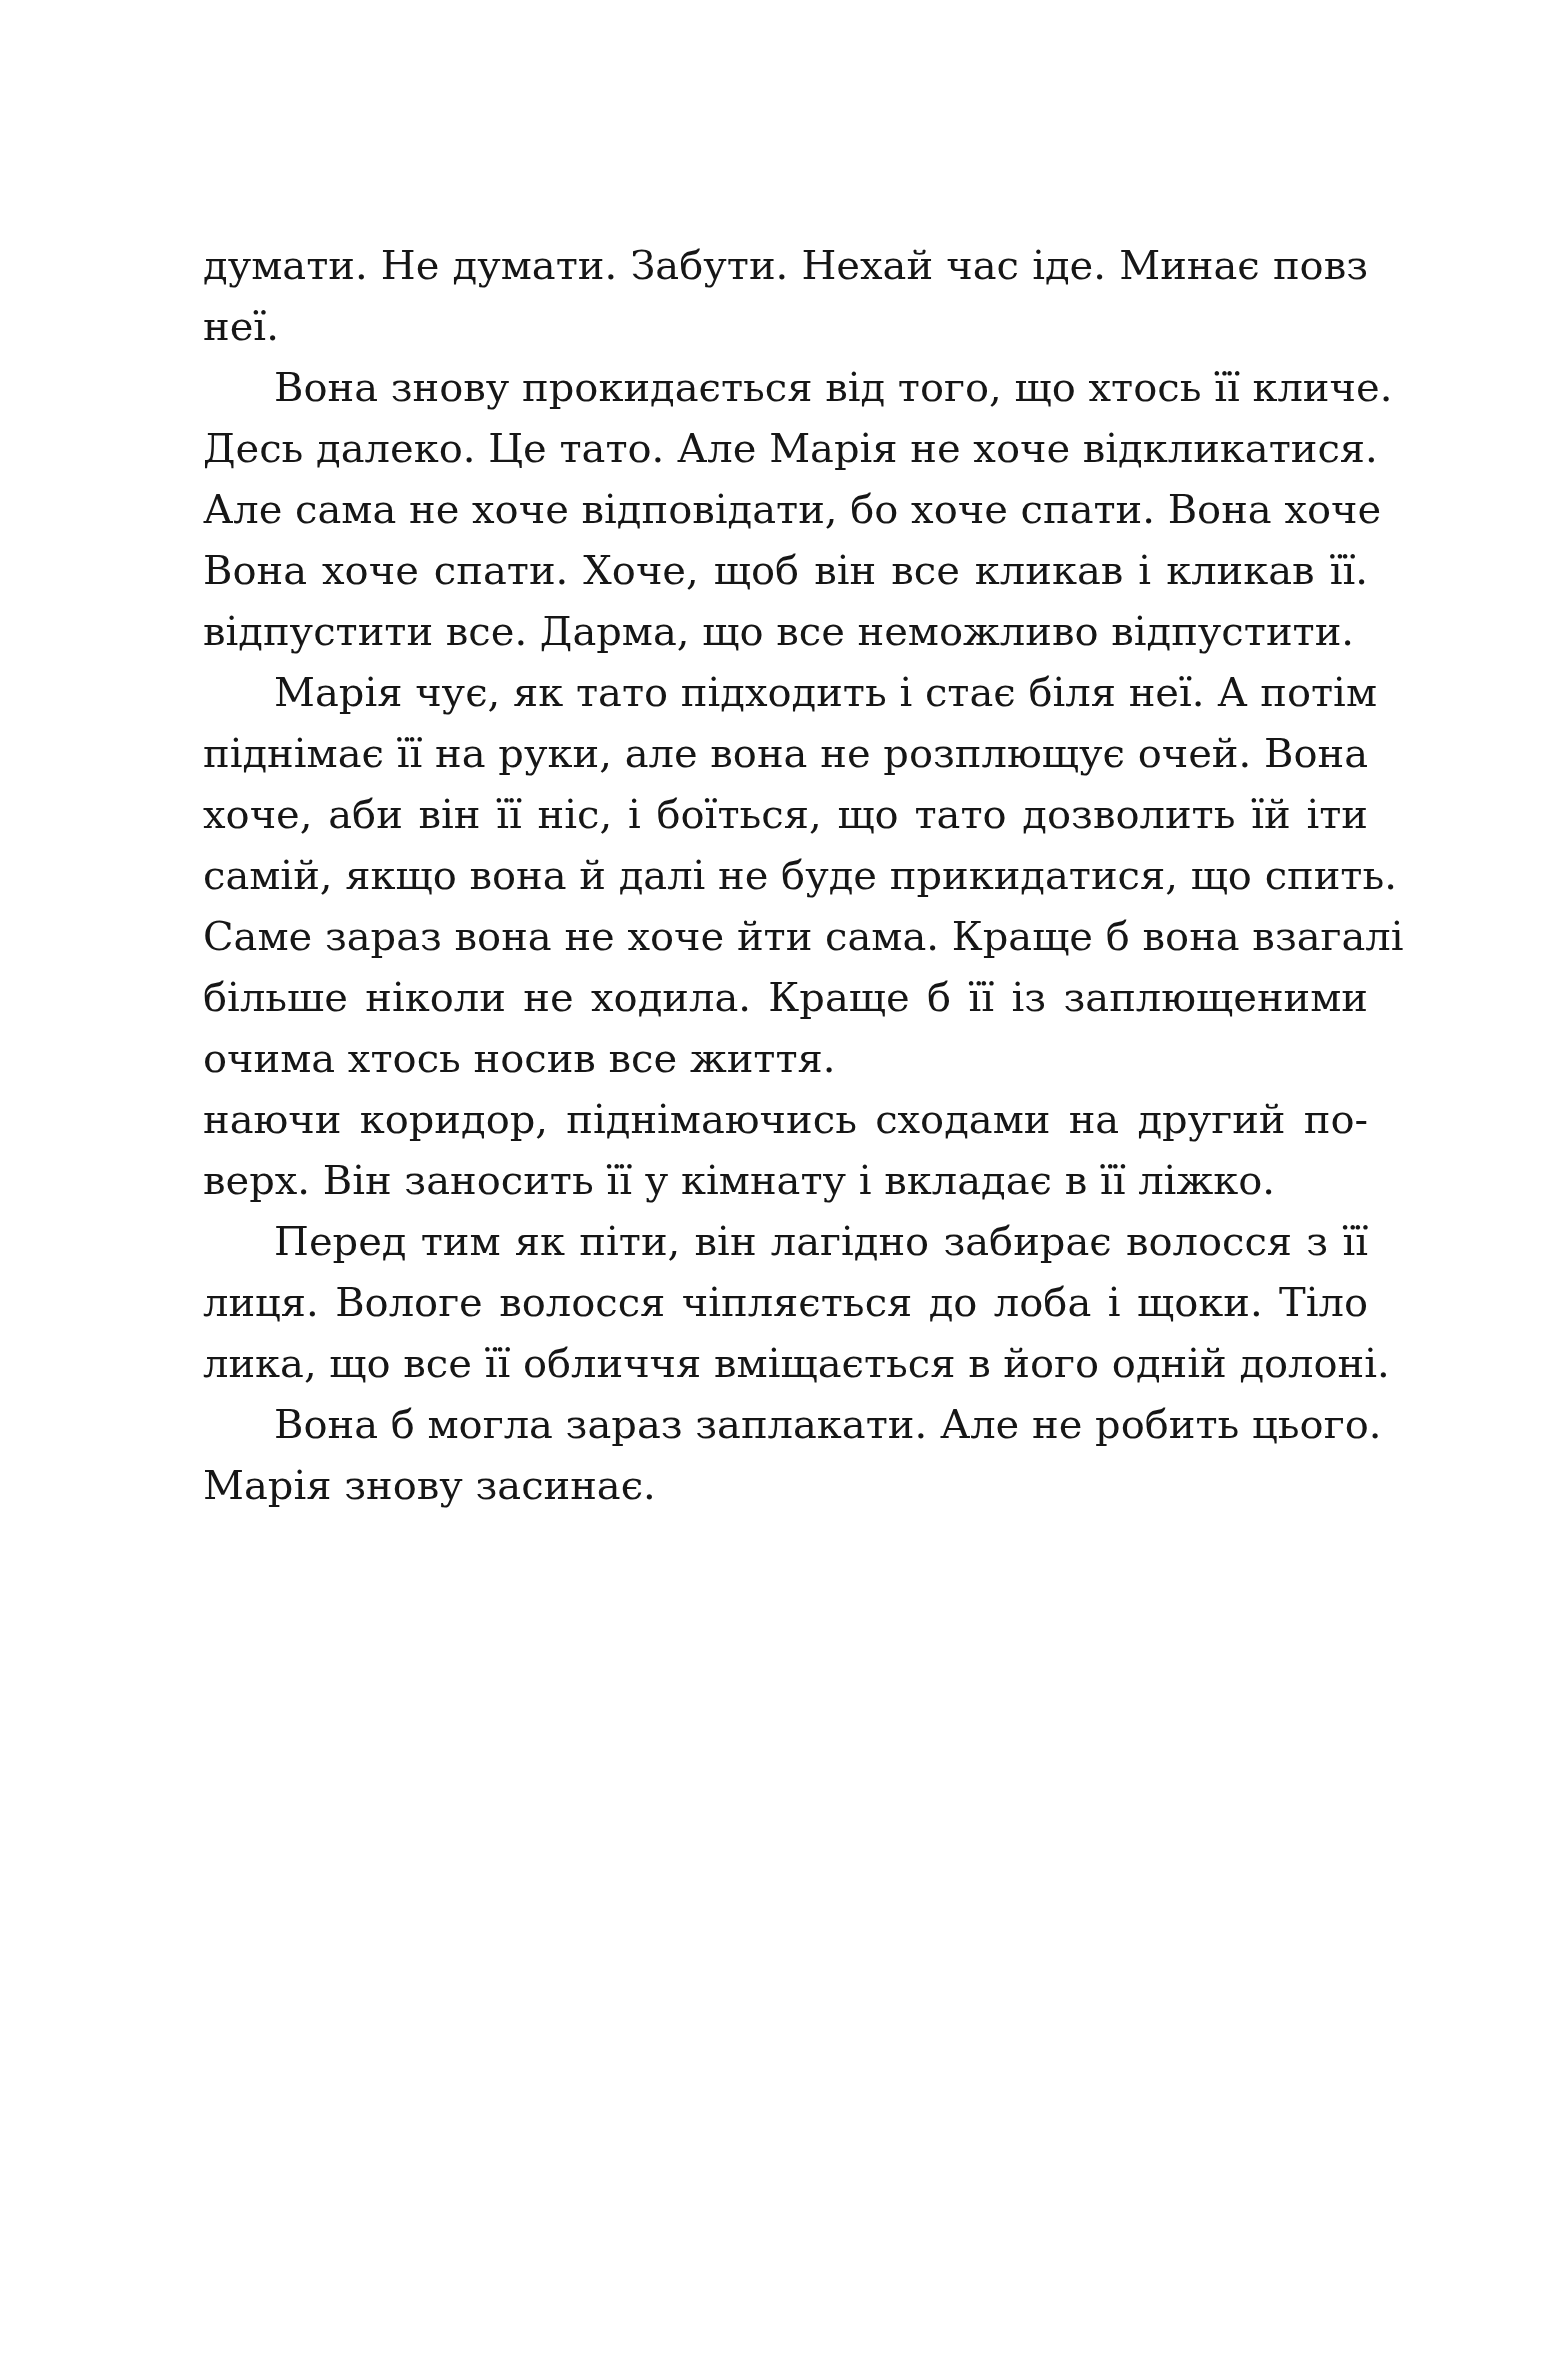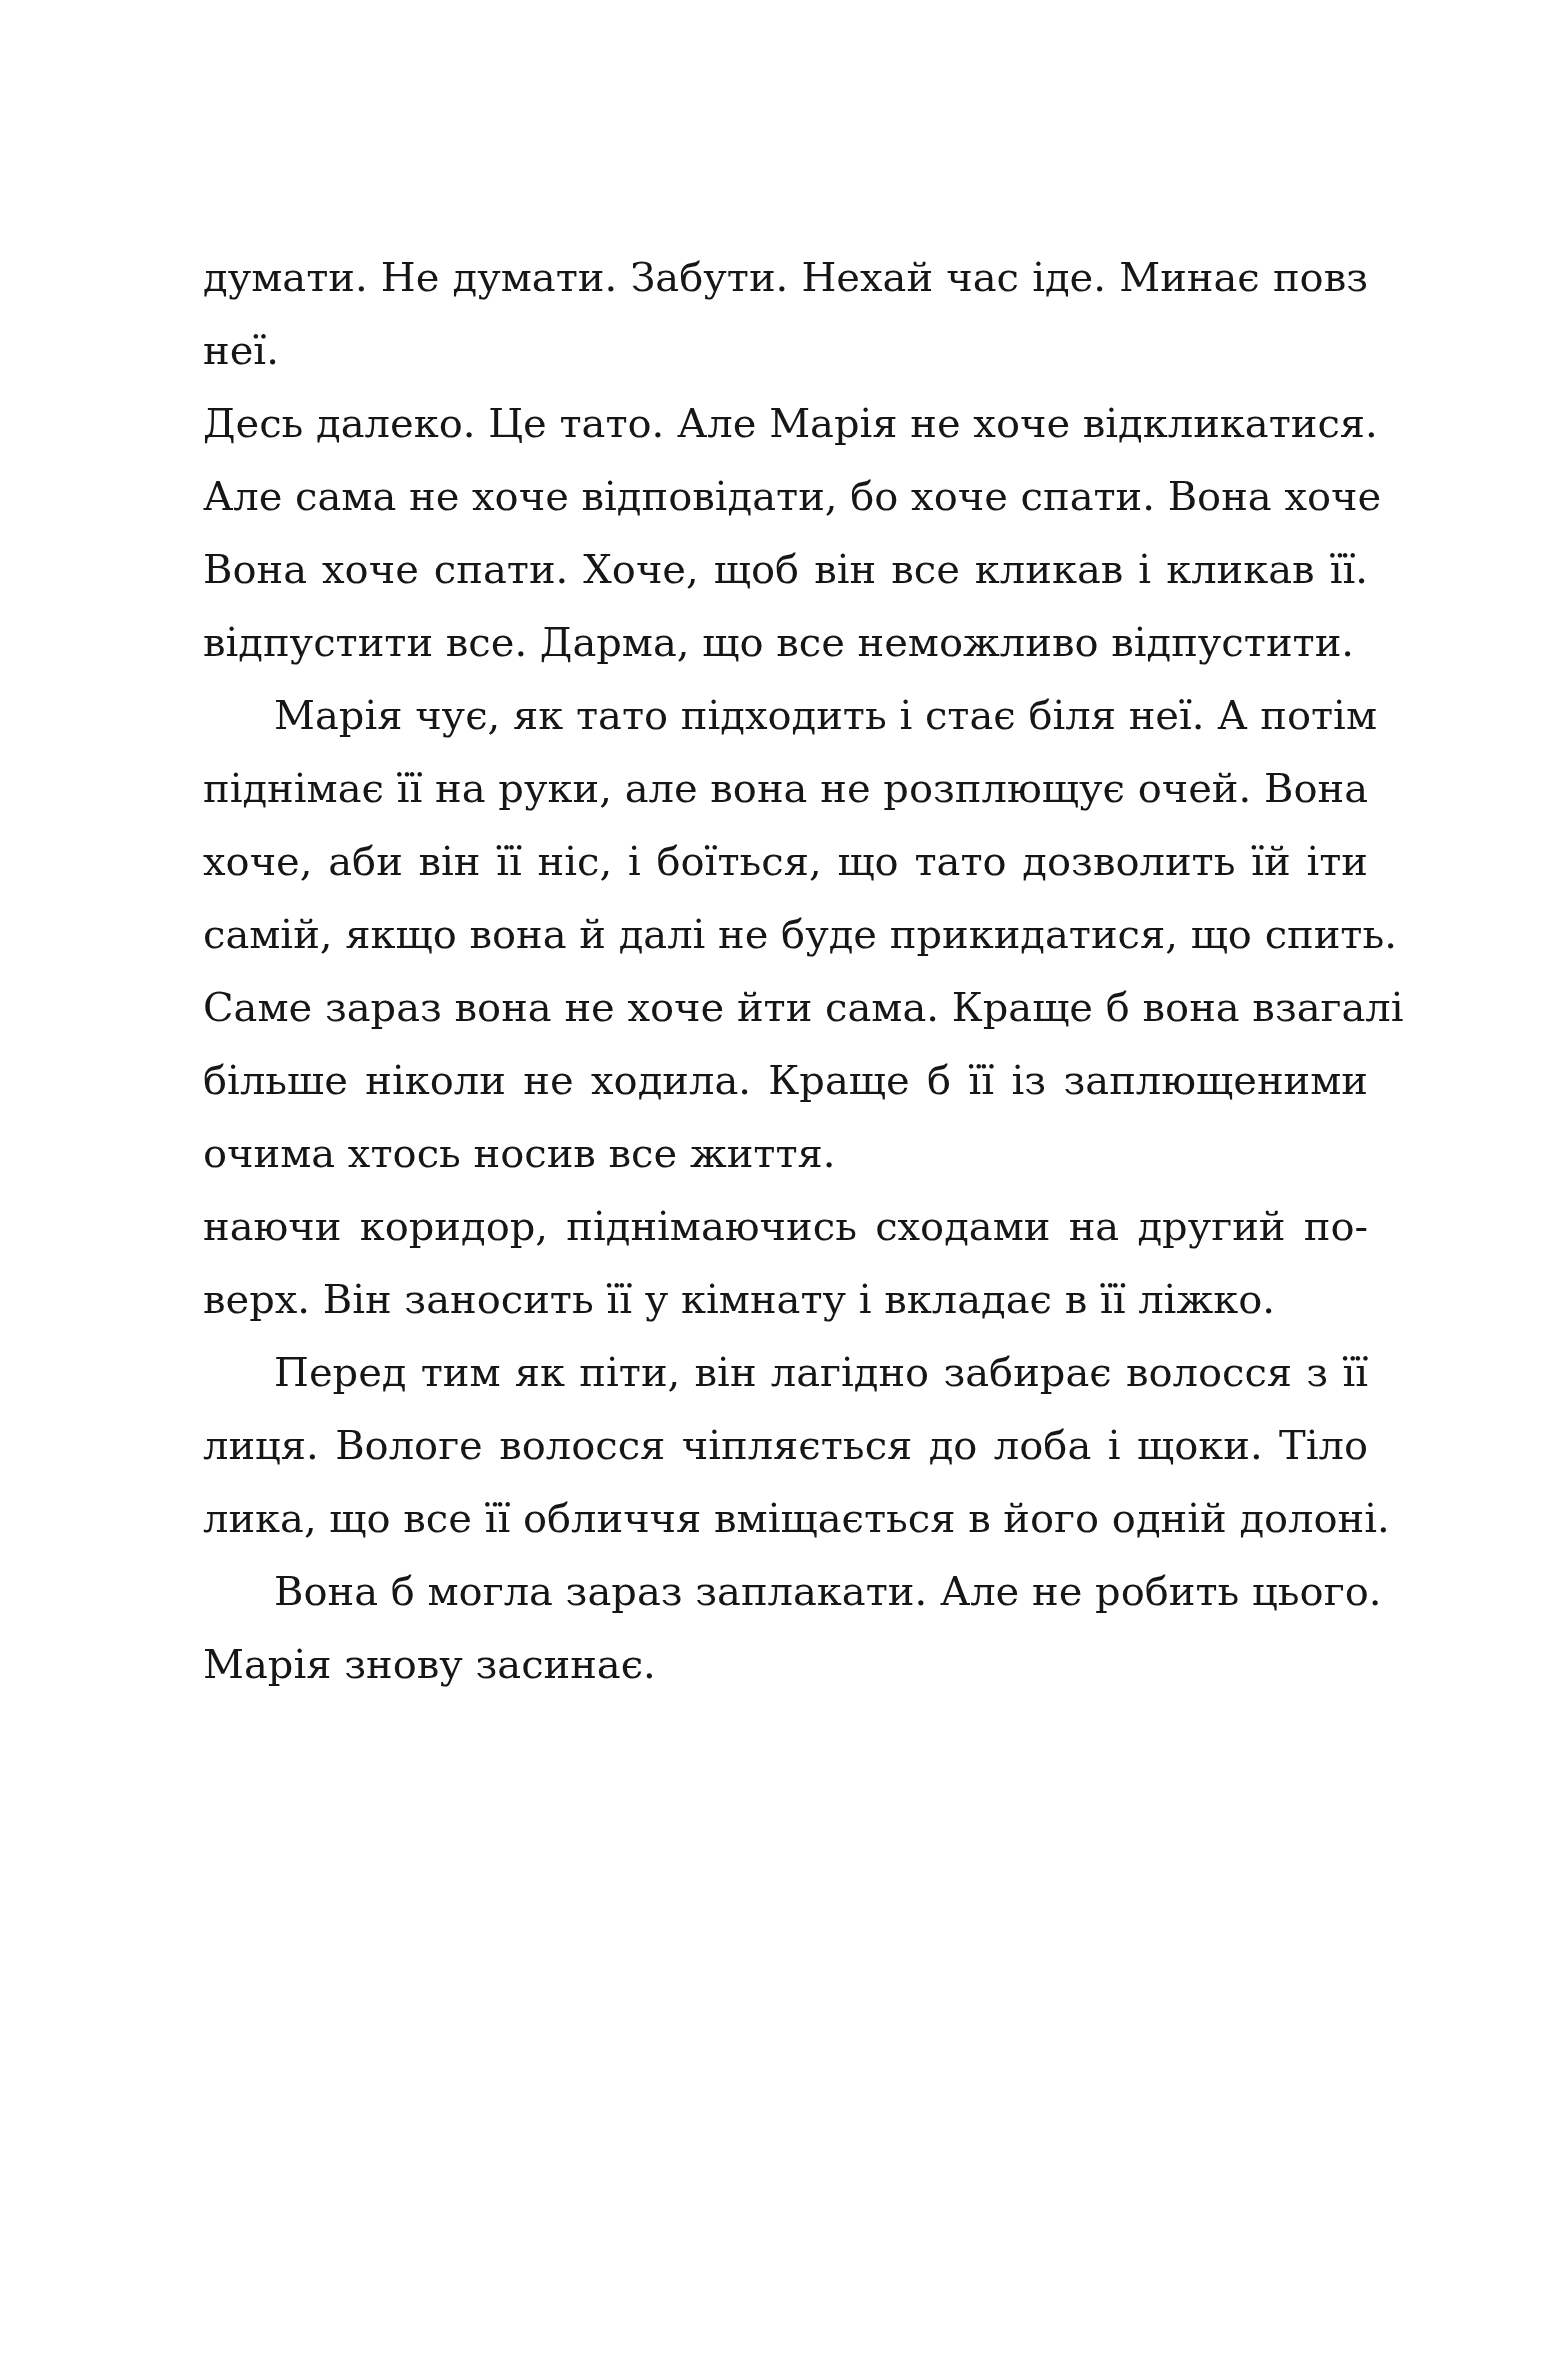--- a/index.html
+++ b/index.html
@@ -32,40 +32,40 @@
   }
   .paragraph {
     margin: 0;
     padding: 0;
   }
   .line {
     text-align: justify;
     text-align-last: justify;
     height: 61px;
     white-space: nowrap;
-    margin-top: 12px;
   }
   .line.last {
     text-align: left;
     text-align-last: left;
   }
   .line.indent {
     padding-left: 71px;
   }
 </style>
 </head>
 <body style="background: rgb(255, 255, 255);">
 
 <main class="page">
   <section class="text-block" style="color: rgb(22, 22, 22);">
       <div class="paragraph">
         <div class="line">думати. Не думати. Забути. Нехай час іде. Минає повз</div>
         <div class="line last">неї.</div>
       </div>
       <div class="paragraph">
+        <div class="line indent">Вона знову прокидається від того, що хтось її кличе.</div>
         <div class="line">Десь далеко. Це тато. Але Марія не хоче відкликатися.</div>
         <div class="line">Але сама не хоче відповідати, бо хоче спати. Вона хоче</div>
         <div class="line">Вона хоче спати. Хоче, щоб він все кликав і кликав її.</div>
         <div class="line last">відпустити все. Дарма, що все неможливо відпустити.</div>
       </div>
       <div class="paragraph">
         <div class="line indent">Марія чує, як тато підходить і стає біля неї. А потім</div>
         <div class="line">піднімає її на руки, але вона не розплющує очей. Вона</div>
         <div class="line">хоче, аби він її ніс, і боїться, що тато дозволить їй іти</div>
         <div class="line">самій, якщо вона й далі не буде прикидатися, що спить.</div>

